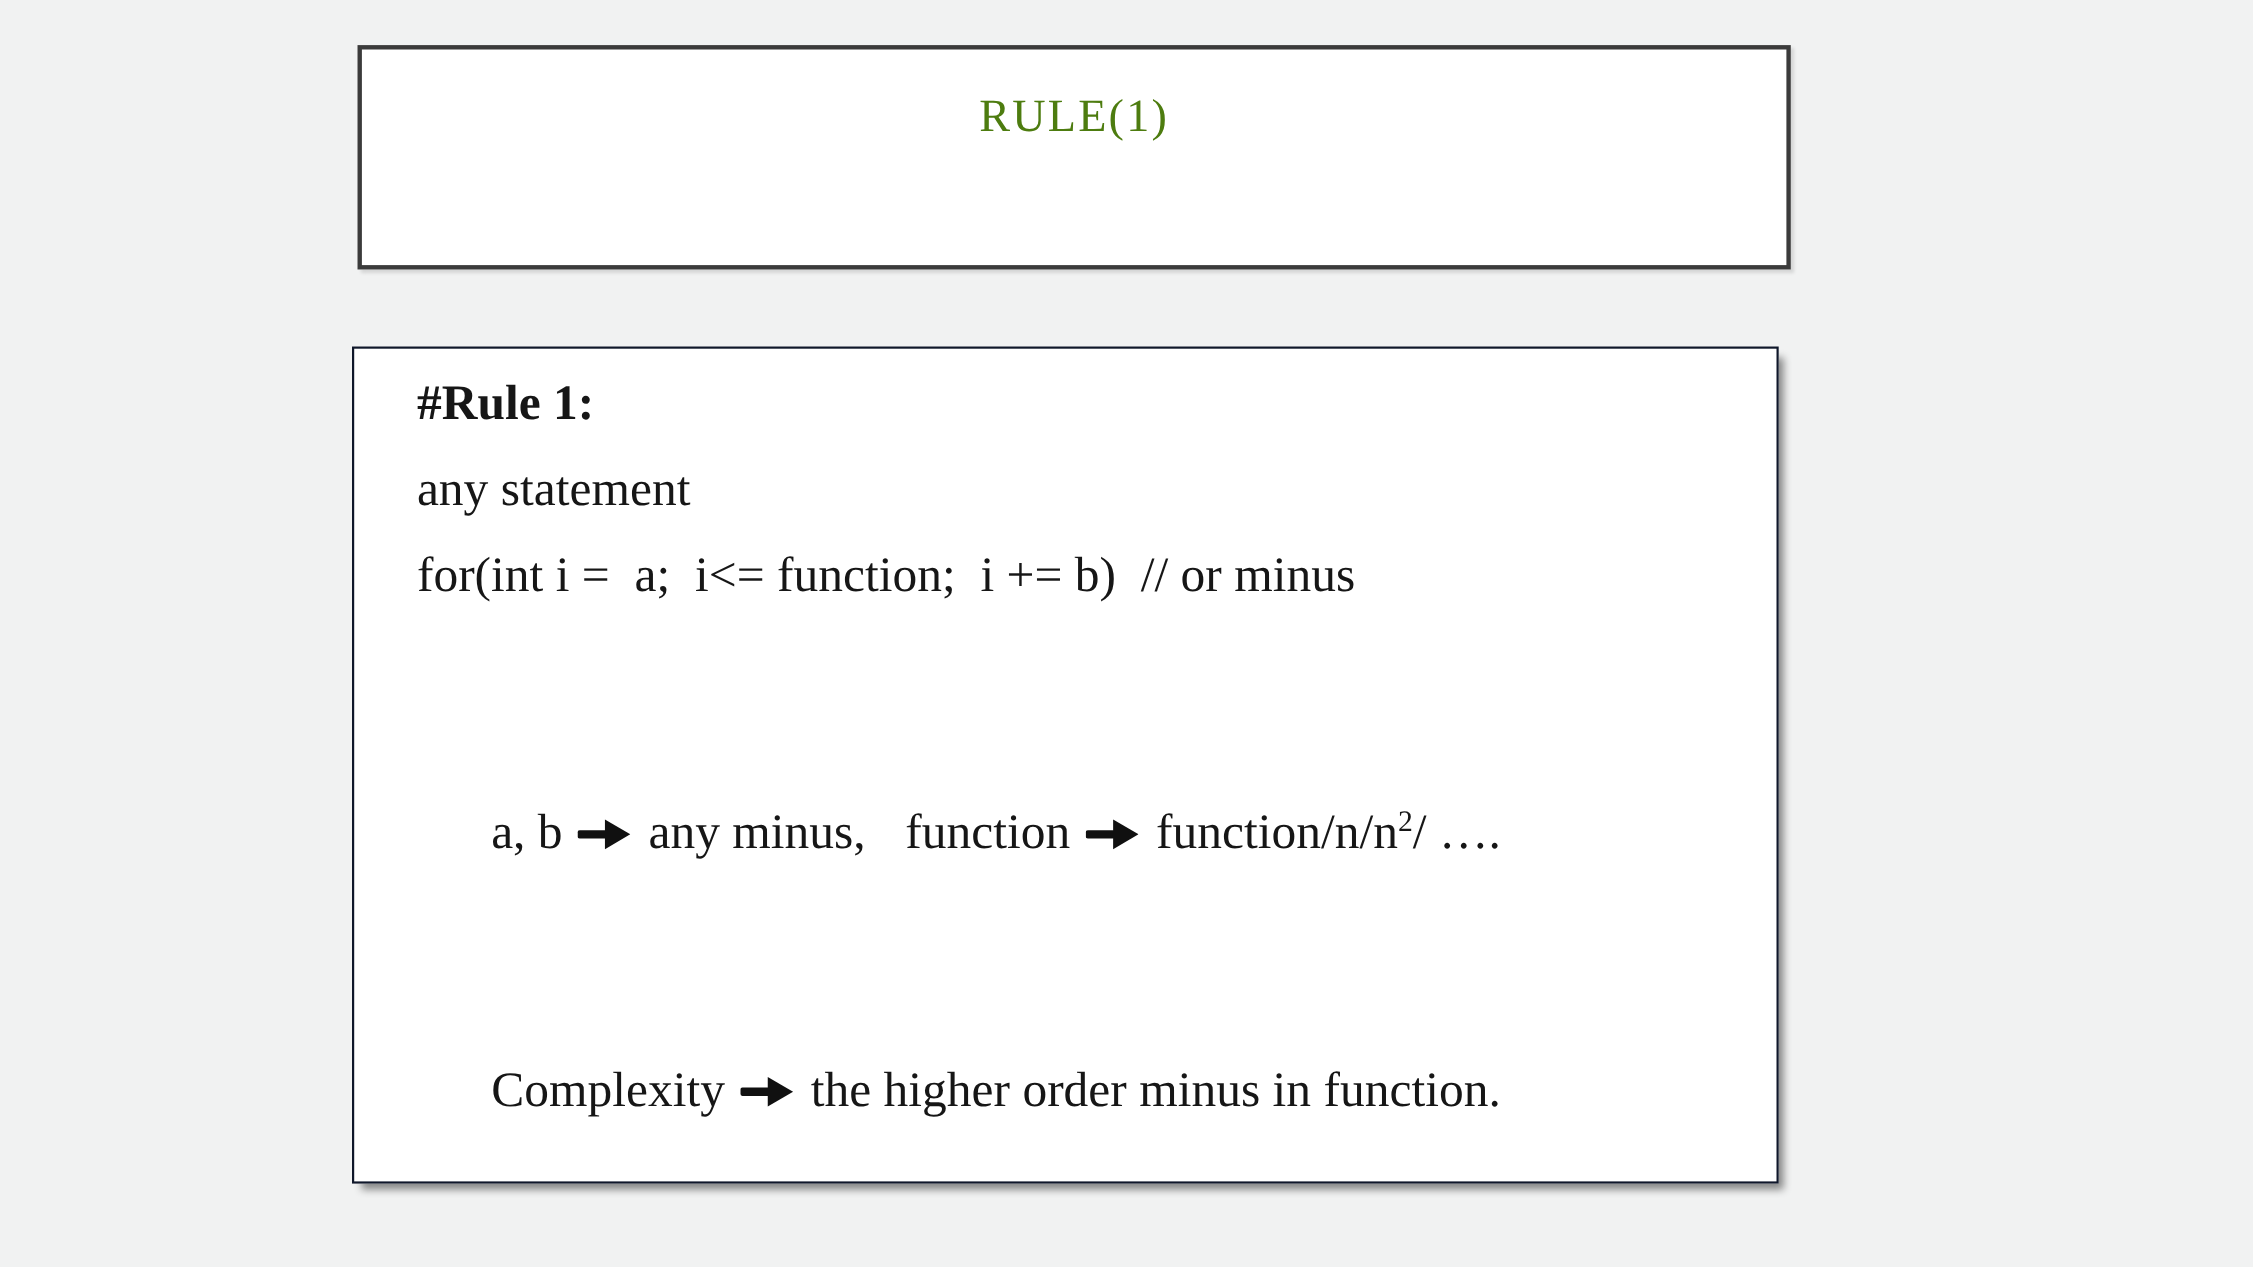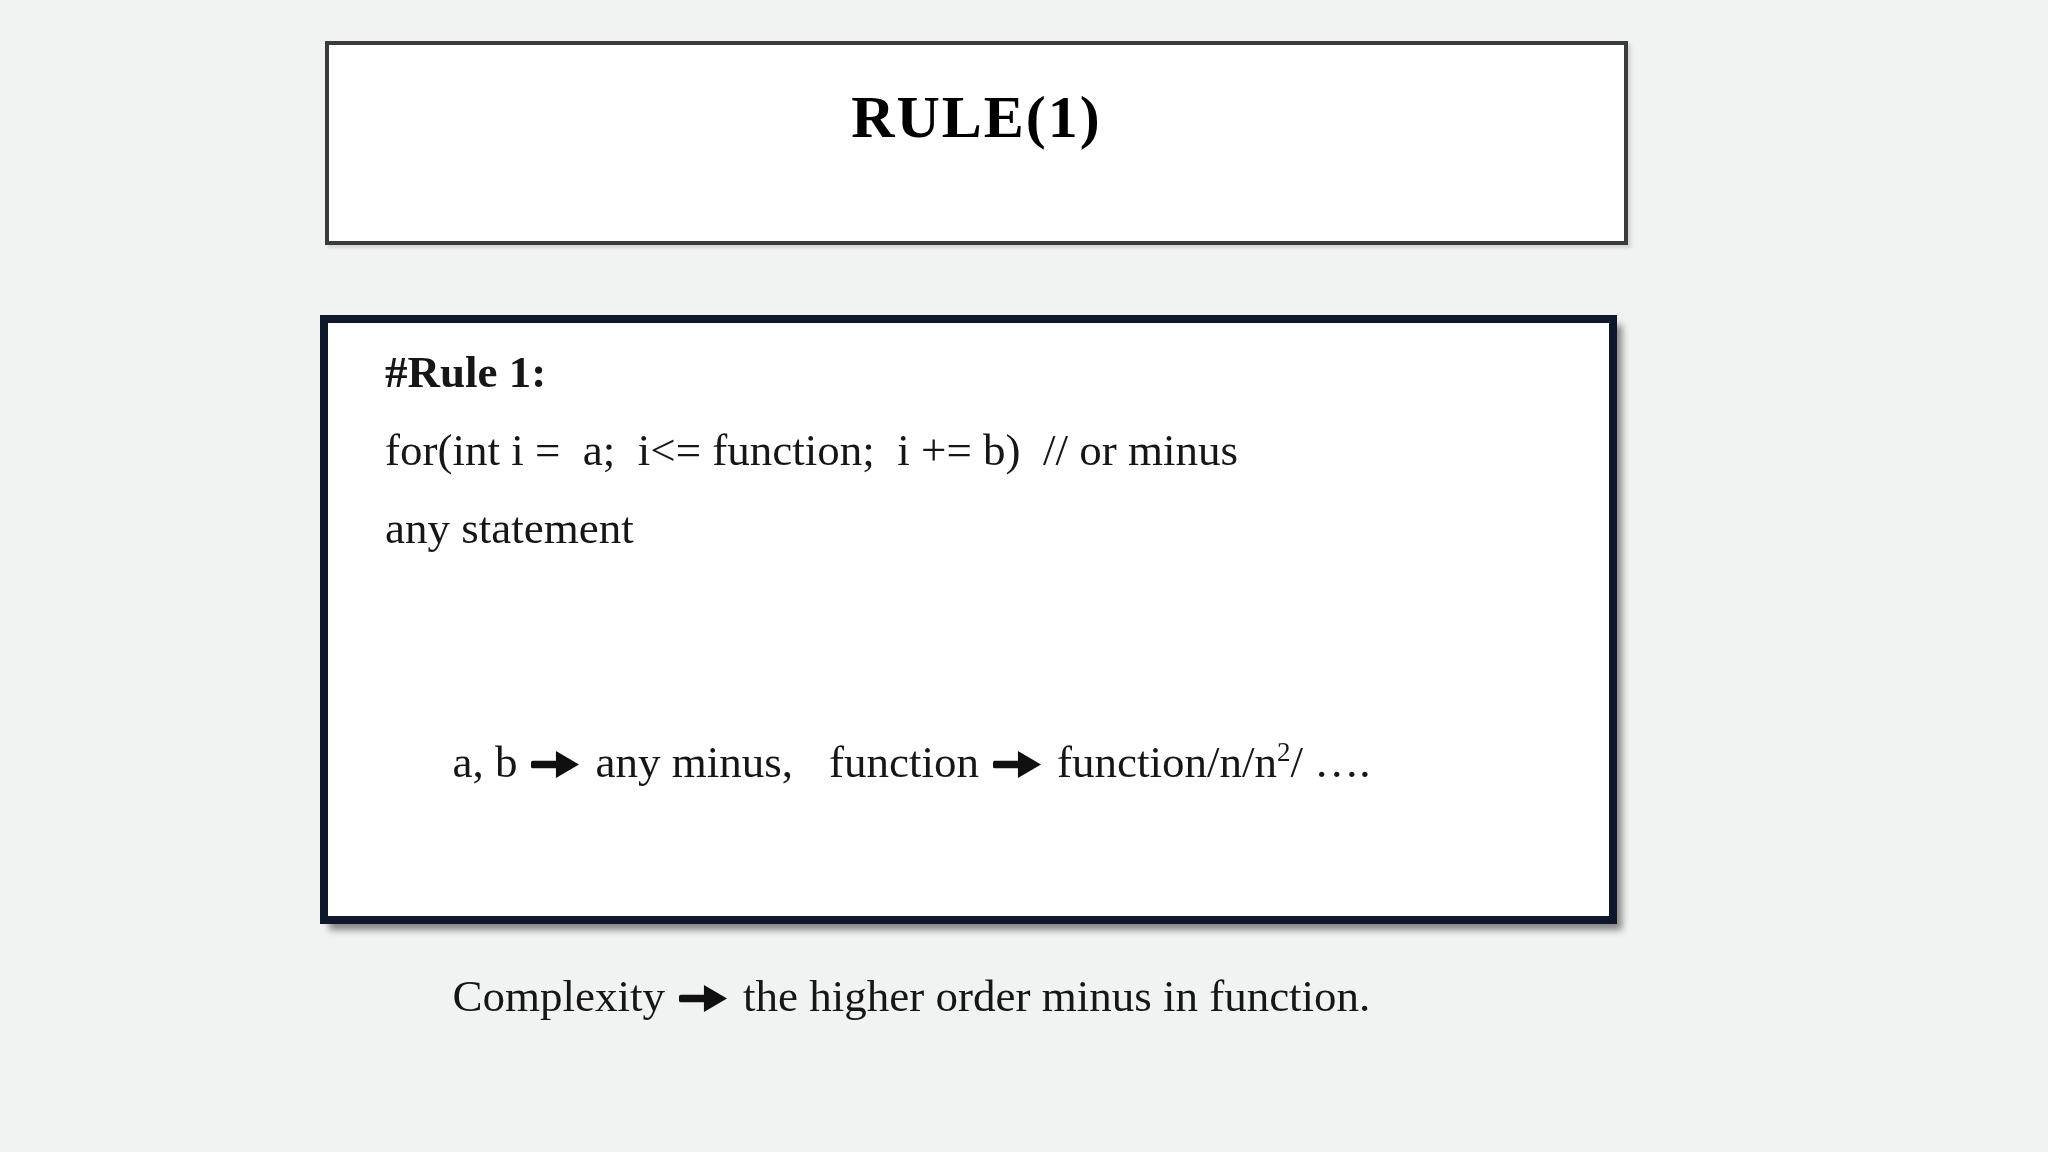--- a/index.html
+++ b/index.html
@@ -23,35 +23,35 @@
     width: 1303px;
     height: 204px;
     box-sizing: border-box;
     background: #ffffff;
     border: 4px solid #3b3b3b;
     box-shadow: 3px 3px 3px rgba(0,0,0,0.12);
     text-align: center;
     padding-top: 36px;
   }
   .title-text {
-    font-size: 60px;
-    font-weight: bold;
+    font-size: 42px;
+    font-weight: normal;
     letter-spacing: 2px;
-    color: #000000;
+    color: #4d7c0f;
     line-height: 1.2;
   }
   .rule-box {
     position: absolute;
     left: 320px;
     top: 315px;
     width: 1297px;
-    height: 609px;
+    height: 761px;
     box-sizing: border-box;
     background: #ffffff;
-    border: 8px solid #0f172a;
+    border: 2px solid #0f172a;
     box-shadow: 7px 8px 7px -2px rgba(0,0,0,0.45);
     padding: 10px 30px 0 57px;
   }
   .line {
     font-size: 45px;
     line-height: 78px;
     min-height: 78px;
     white-space: pre-wrap;
   }
   .bold { font-weight: bold; }
@@ -76,23 +76,23 @@
 <div class="canvas">
 
   <div class="title-box">
     <div class="title-text">RULE(1)</div>
   </div>
 
   <div class="rule-box">
 
     <div class="line bold">#Rule 1:</div>
 
+    <div class="line">any statement</div>
+
     <div class="line">for(int i =  a;  i&lt;= function;  i += b)  // or minus</div>
-
-    <div class="line">any statement</div>
 
     <div class="line spacer"></div>
 
 
     <div class="line">
       <span>a, b</span><svg class="arrow-icon" viewBox="0 0 50 30" xmlns="http://www.w3.org/2000/svg">
           <rect x="0" y="11" width="28" height="8" rx="2" fill="#101010"></rect>
           <polygon points="26,1 50,15 26,29" fill="#101010"></polygon>
         </svg><span>any minus,</span><span class="wide-gap">function</span><svg class="arrow-icon" viewBox="0 0 50 30" xmlns="http://www.w3.org/2000/svg">
           <rect x="0" y="11" width="28" height="8" rx="2" fill="#101010"></rect>

